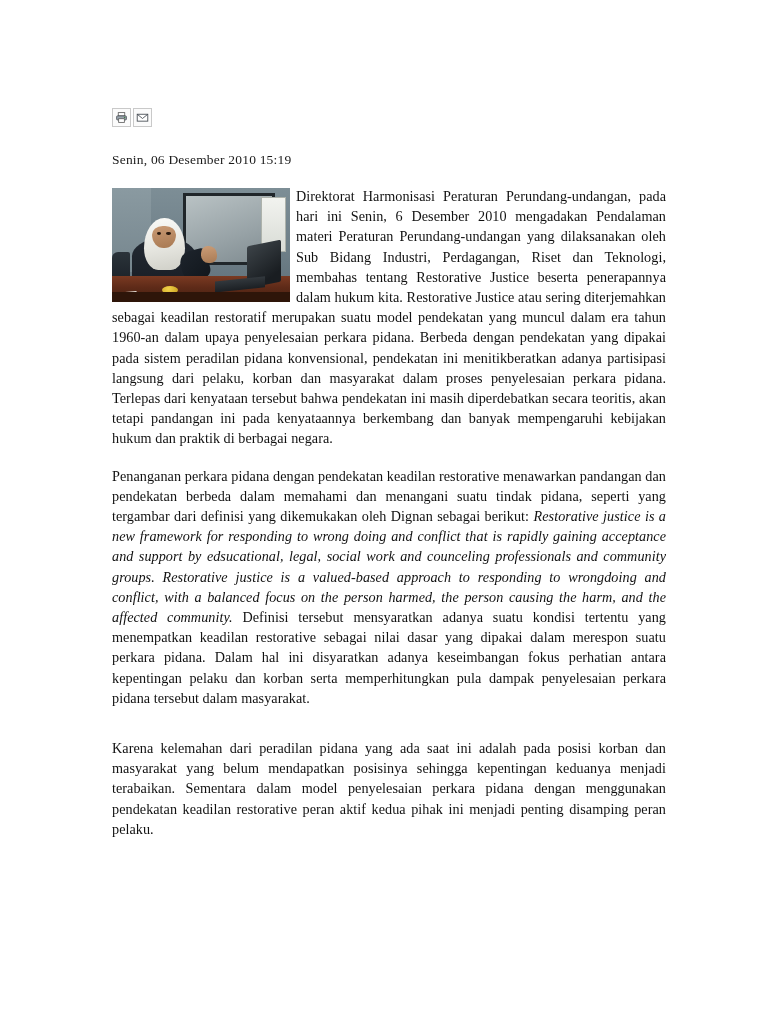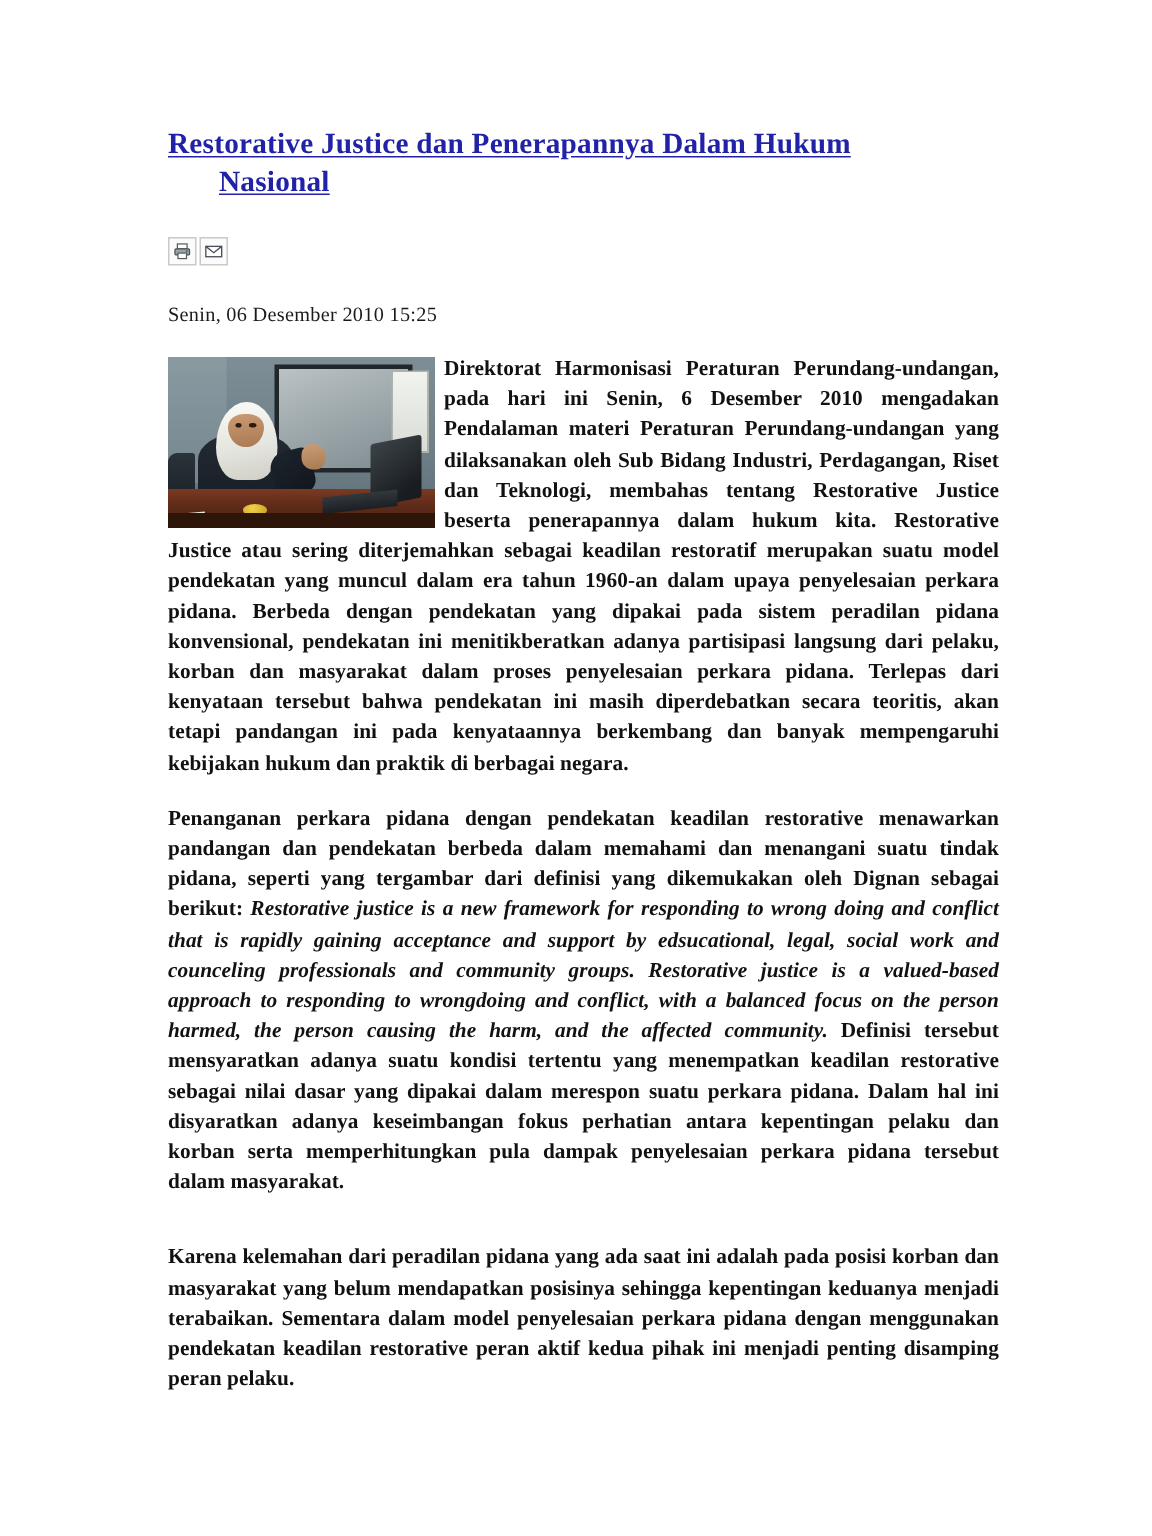--- a/index.html
+++ b/index.html
@@ -79,21 +79,20 @@
   .article-body {
     margin-top: 18px;
     font-size: 14.2px;
     line-height: 20.2px;
     text-align: justify;
     letter-spacing: 0.05px;
     color: #111111;
   }
   .article-body p {
     margin: 0 0 17px 0;
-    font-weight: bold;
   }
   .article-body p:last-child { margin-bottom: 0; margin-top: 30px; }
 
   
   .article-photo {
     float: left;
     width: 178px;
     height: 114px;
     margin: 2px 6px 0 0;
     position: relative;
@@ -187,27 +186,20 @@
   }
 
   .quote-italic { font-style: italic; }
   .clearfix::after { content: ""; display: table; clear: both; }
 </style>
 </head>
 <body>
 
 <div class="page">
 
-  <h1 class="article-title">
-    <a class="article-title-link">
-      <span>Restorative Justice dan Penerapannya Dalam Hukum</span>
-      <br>
-      <span class="title-indent"></span><span>Nasional</span>
-    </a>
-  </h1>
 
   <div class="icon-bar">
     <span class="icon-box">
       <span>
         <svg width="13" height="13" viewBox="0 0 16 16" aria-hidden="true">
           <rect x="4" y="2" width="8" height="4" fill="#ffffff" stroke="#5a5a5a" stroke-width="1"></rect>
           <rect x="2" y="6" width="12" height="5" rx="1" fill="#9aa4ad" stroke="#4a5056" stroke-width="1"></rect>
           <rect x="4.5" y="9.5" width="7" height="4.5" fill="#ffffff" stroke="#5a5a5a" stroke-width="1"></rect>
           <rect x="11" y="7.2" width="1.6" height="1.3" fill="#3a7a3a"></rect>
         </svg>
@@ -216,21 +208,21 @@
     <span class="icon-box">
       <span>
         <svg width="13" height="13" viewBox="0 0 16 16" aria-hidden="true">
           <rect x="1.5" y="4" width="13" height="8.5" fill="#ffffff" stroke="#4a5056" stroke-width="1.1"></rect>
           <path d="M1.5 4 L8 9.2 L14.5 4" fill="none" stroke="#4a5056" stroke-width="1.1"></path>
         </svg>
       </span>
     </span>
   </div>
 
-  <div class="article-date">Senin, 06 Desember 2010 15:25</div>
+  <div class="article-date">Senin, 06 Desember 2010 15:19</div>
 
   <div class="article-body clearfix">
 
     <div class="article-photo">
       <div class="ph-wall"></div>
       <div class="ph-wall-left"></div>
       <div class="ph-screen"></div>
       <div class="ph-window"></div>
       <div class="ph-chair"></div>
       <div class="ph-person-body"></div>

